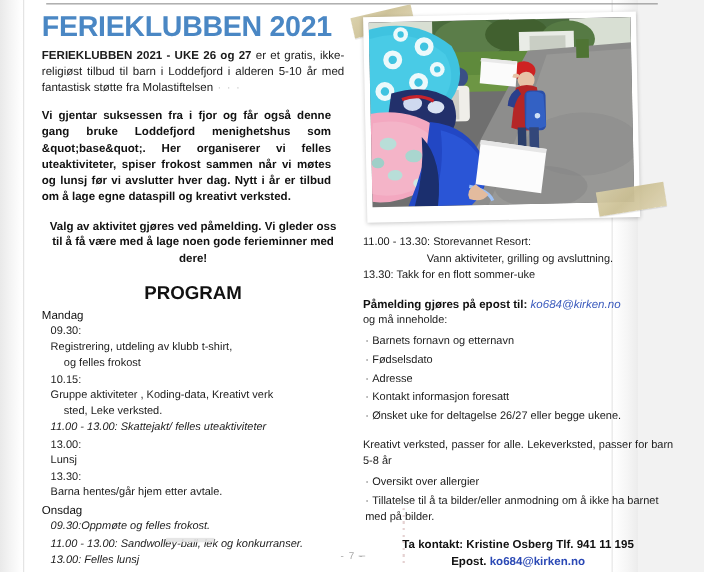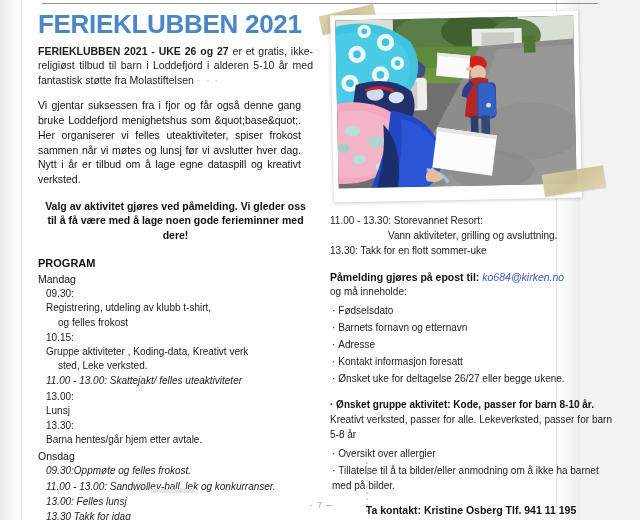--- a/index.html
+++ b/index.html
@@ -69,40 +69,41 @@
     margin: 0 0 11px 0;
   }
   .p-lead b { font-weight: bold; }
   .p-lead .faded {
     color: #c9c9c9;
     letter-spacing: 1px;
   }
   .p-bold {
     font-size: 10.5px;
     line-height: 1.4;
-    font-weight: normal;
+    font-weight: bold;
     color: #111;
     text-align: justify;
     margin: 0 12px 12px 0;
   }
   .p-center-bold {
     font-size: 10.5px;
     line-height: 1.42;
     font-weight: bold;
     color: #111;
     text-align: center;
     margin: 0 0 14px 0;
     padding: 0 4px;
   }
 
   .program-head {
-    font-size: 11px;
+    font-size: 17px;
     font-weight: bold;
     color: #111;
     margin: 0 0 4px 0;
+    text-align: center;
   }
   .day-head {
     font-size: 10.5px;
     font-weight: normal;
     color: #111;
     margin: 3px 0 2px 0;
   }
   .sched-row {
     display: flex;
     font-size: 10px;
@@ -441,29 +442,28 @@
     <div class="r-line">13.30: Takk for en flott sommer-uke</div>
 
     <div class="r-gap"></div>
 
     <div class="r-bold-lead">
       <span>Påmelding gjøres på epost til:</span>
       <span class="email-italic">ko684@kirken.no</span>
     </div>
     <div class="r-sub">og må inneholde:</div>
 
+    <div class="bullet"><span class="dot">·</span><span>Barnets fornavn og etternavn</span></div>
     <div class="bullet"><span class="dot">·</span><span>Fødselsdato</span></div>
-    <div class="bullet"><span class="dot">·</span><span>Barnets fornavn og etternavn</span></div>
     <div class="bullet"><span class="dot">·</span><span>Adresse</span></div>
     <div class="bullet"><span class="dot">·</span><span>Kontakt informasjon foresatt</span></div>
     <div class="bullet"><span class="dot">·</span><span>Ønsket uke for deltagelse 26/27 eller begge ukene.</span></div>
 
     <div class="r-gap"></div>
 
-    <div class="r-block-bold">· Ønsket gruppe aktivitet: Kode, passer for barn 8-10 år.</div>
     <div class="r-block-norm">Kreativt verksted, passer for alle. Lekeverksted, passer for barn 5-8 år</div>
 
     <div class="bullet"><span class="dot">·</span><span>Oversikt over allergier</span></div>
     <div class="bullet"><span class="dot">·</span><span>Tillatelse til å ta bilder/eller anmodning om å ikke ha barnet med på bilder.</span></div>
 
     <div class="contact-block">
       <div class="contact-line">Ta kontakt: Kristine Osberg Tlf. 941 11 195</div>
       <div class="contact-line">
         <span>Epost.</span>
         <span class="mail-blue">ko684@kirken.no</span>

